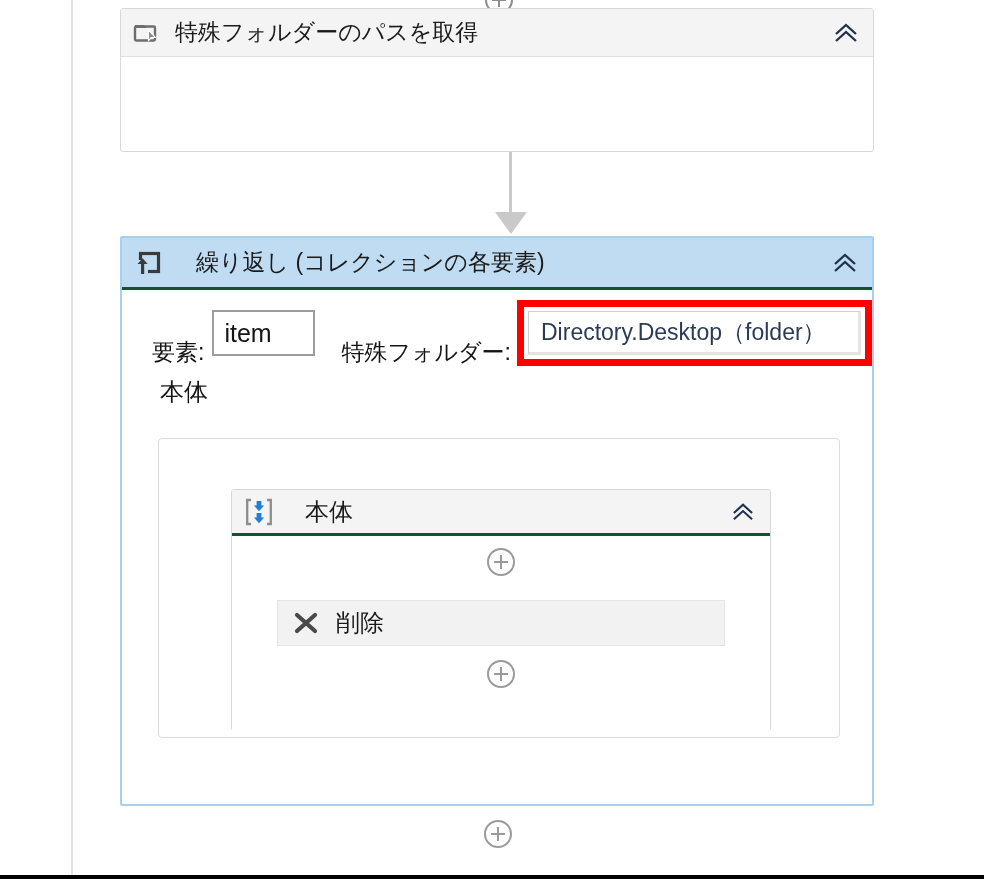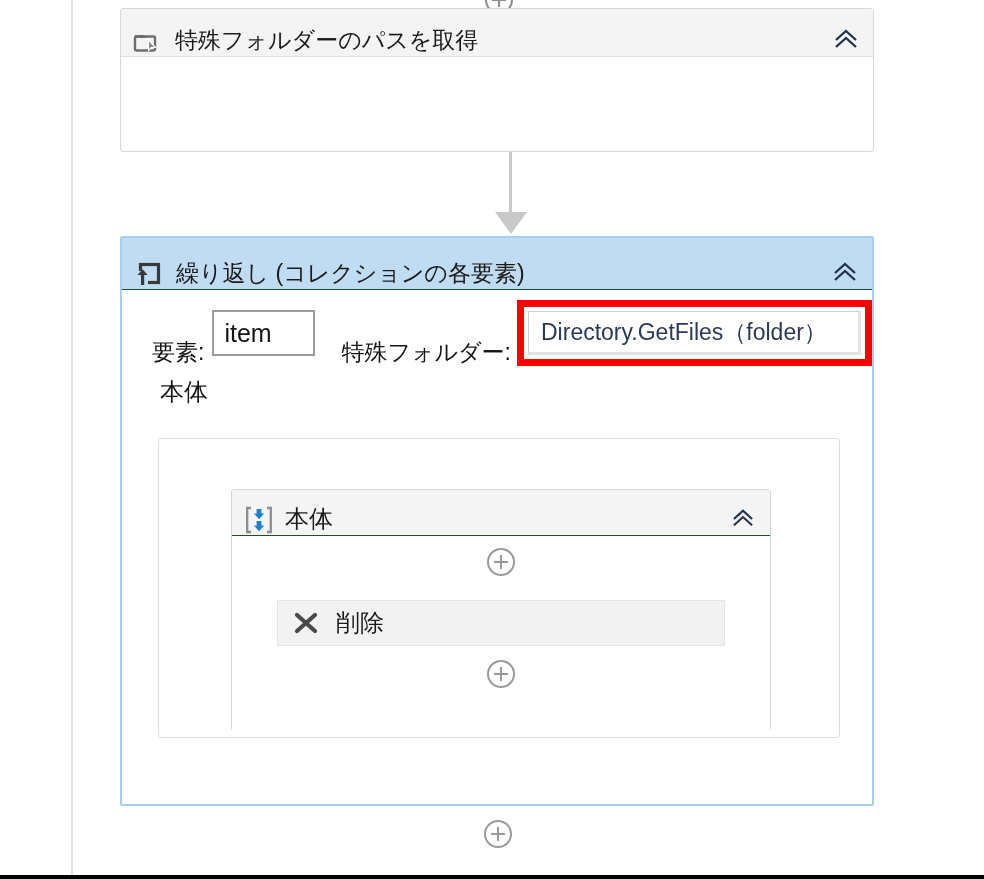--- a/index.html
+++ b/index.html
@@ -42,21 +42,21 @@
 
   
   .card {
     position: absolute;
     background: #ffffff;
     border: 1px solid #d8d8d8;
     border-radius: 3px;
   }
   .card-header {
     display: flex;
-    align-items: flex-end;
+    align-items: center;
     height: 48px;
     background: #f4f4f4;
     border-bottom: 1px solid #e0e0e0;
     padding: 0 10px 0 12px;
   }
   .card-title {
     font-size: 23px;
     color: #1a1a1a;
     margin-left: 12px;
     white-space: nowrap;
@@ -120,22 +120,23 @@
   }
 
   
   #card-loop {
     left: 120px; top: 236px; width: 754px; height: 570px;
     border: 2px solid #a8d0ee;
     border-radius: 2px;
   }
   #card-loop .card-header {
     background: #bfdcf2;
-    border-bottom: 1px solid #14532d;
+    border-bottom: 3px solid #14532d;
     height: 52px;
+    gap: 20px;
   }
   #loop-row {
     display: flex; align-items: center;
     padding: 14px 0 0 30px;
     height: 72px;
   }
   .inline-label { font-size: 23px; color: #141414; white-space: nowrap; margin-top: 38px; }
   .text-input {
     margin-left: 8px;
     width: 133px; height: 46px;
@@ -285,21 +286,21 @@
           <path d="M5 19 L15 10 L25 19" fill="none" stroke="#20314d" stroke-width="2.3"></path>
         </svg>
       </span>
     </div>
 
     <div id="loop-row">
       <span class="inline-label">要素:</span>
       <div class="text-input">item</div>
       <span class="inline-label coll-label">特殊フォルダー:</span>
       <div class="redbox">
-        <div class="coll-input">Directory.GetFiles（folder）</div>
+        <div class="coll-input">Directory.Desktop（folder）</div>
       </div>
     </div>
 
     <div class="section-label">本体</div>
 
     <div id="inner-container">
 
       <div class="card" id="card-body-inner">
         <div class="card-header">
           <span class="ico">

